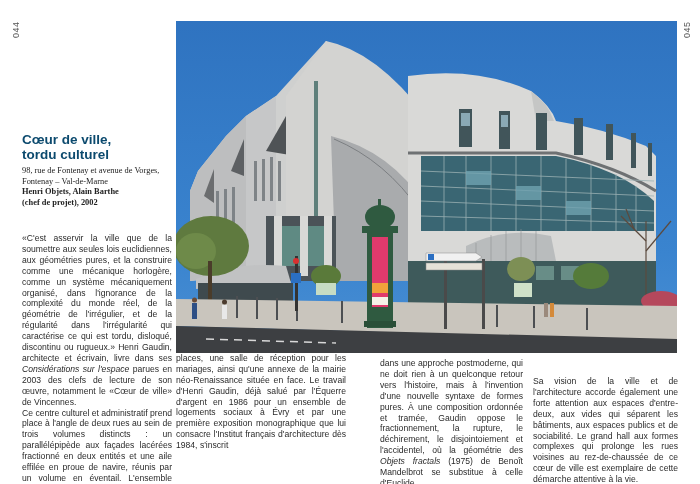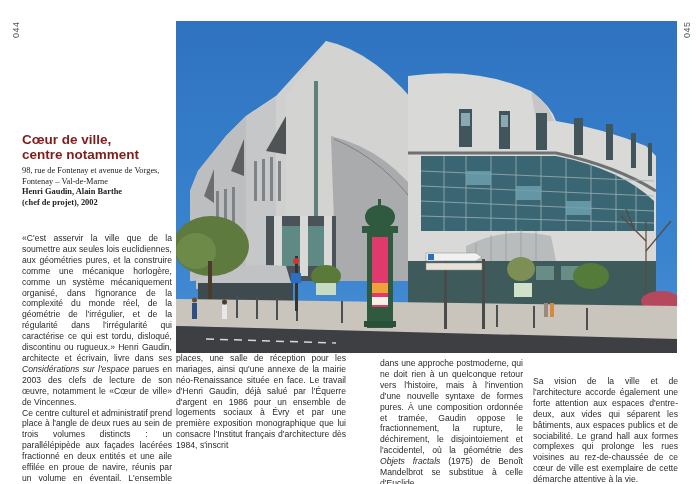--- a/index.html
+++ b/index.html
@@ -10,21 +10,21 @@
   .folio {
     position: absolute; font-size: 9px; color: #555; transform: rotate(-90deg);
     transform-origin: left top; letter-spacing: 0.5px;
   }
   .folio.left { left: 11px; top: 38px; }
   .folio.right { left: 682px; top: 38px; }
 
   .title {
     position: absolute; left: 22px; top: 133px; width: 150px;
     font-family: "Liberation Sans", sans-serif; font-weight: bold;
-    color: #7f1d1d; font-size: 13.5px; line-height: 14.5px; margin: 0;
+    color: #0c4a6e; font-size: 13.5px; line-height: 14.5px; margin: 0;
   }
   .meta {
     position: absolute; left: 22px; top: 166px; width: 155px;
     font-family: "Liberation Serif", serif; font-size: 8.4px; line-height: 10.5px; color: #222;
   }
   .meta .arch { font-weight: bold; }
 
   .col {
     position: absolute; font-size: 8.6px; line-height: 10.9px; color: #2a2a2a;
     text-align: justify; hyphens: auto;
@@ -44,27 +44,27 @@
   .photo svg { position: absolute; left: 0; top: 0; }
 </style>
 </head>
 <body>
 
 <div class="folio left">044</div>
 <div class="folio right">045</div>
 
 <h1 class="title">
   <span>Cœur de ville,</span><br>
-  <span>centre notamment</span><br>
+  <span>tordu culturel</span><br>
 </h1>
 
 <div class="meta">
   <span>98, rue de Fontenay et avenue de Vorges,</span><br>
   <span>Fontenay – Val-de-Marne</span><br>
-  <span class="arch">Henri Gaudin, Alain Barthe</span><br>
+  <span class="arch">Henri Objets, Alain Barthe</span><br>
   <span class="arch">(chef de projet), 2002</span>
 </div>
 
 <div class="col c1">
   <p><span>«C'est asservir la ville que de la soumettre aux seules lois euclidiennes, aux géométries pures, et la construire comme une mécanique horlogère, comme un système mécaniquement organisé, dans l'ignorance de la complexité du monde réel, de la géométrie de l'irrégulier, et de la régularité dans l'irrégularité qui caractérise ce qui est tordu, disloqué, discontinu ou rugueux.» Henri Gaudin, architecte et écrivain, livre dans ses </span><i>Considérations sur l'espace</i><span> parues en 2003 des clefs de lecture de son œuvre, notamment le «Cœur de ville» de Vincennes.</span></p>
   <p>Ce centre culturel et administratif prend place à l'angle de deux rues au sein de trois volumes distincts : un parallélépipède aux façades lacérées fractionné en deux entités et une aile effilée en proue de navire, réunis par un volume en éventail. L'ensemble abrite un conservatoire municipal de musique et de danse,</p>
 </div>
 
 <div class="col c2">
   <p>une médiathèque, un auditorium de 300 places, une salle de réception pour les mariages, ainsi qu'une annexe de la mairie néo-Renaissance située en face. Le travail d'Henri Gaudin, déjà salué par l'Équerre d'argent en 1986 pour un ensemble de logements sociaux à Évry et par une première exposition monographique que lui consacre l'Institut français d'architecture dès 1984, s'inscrit</p>

